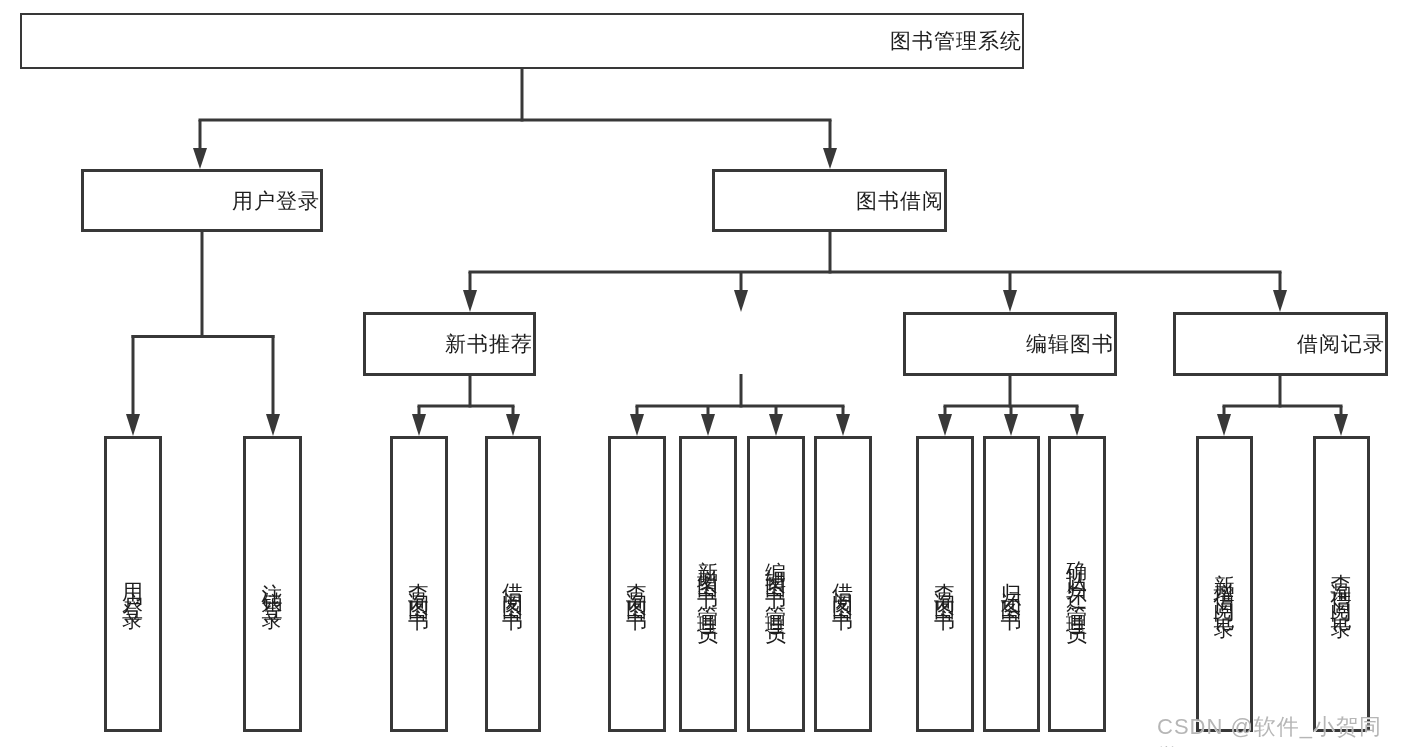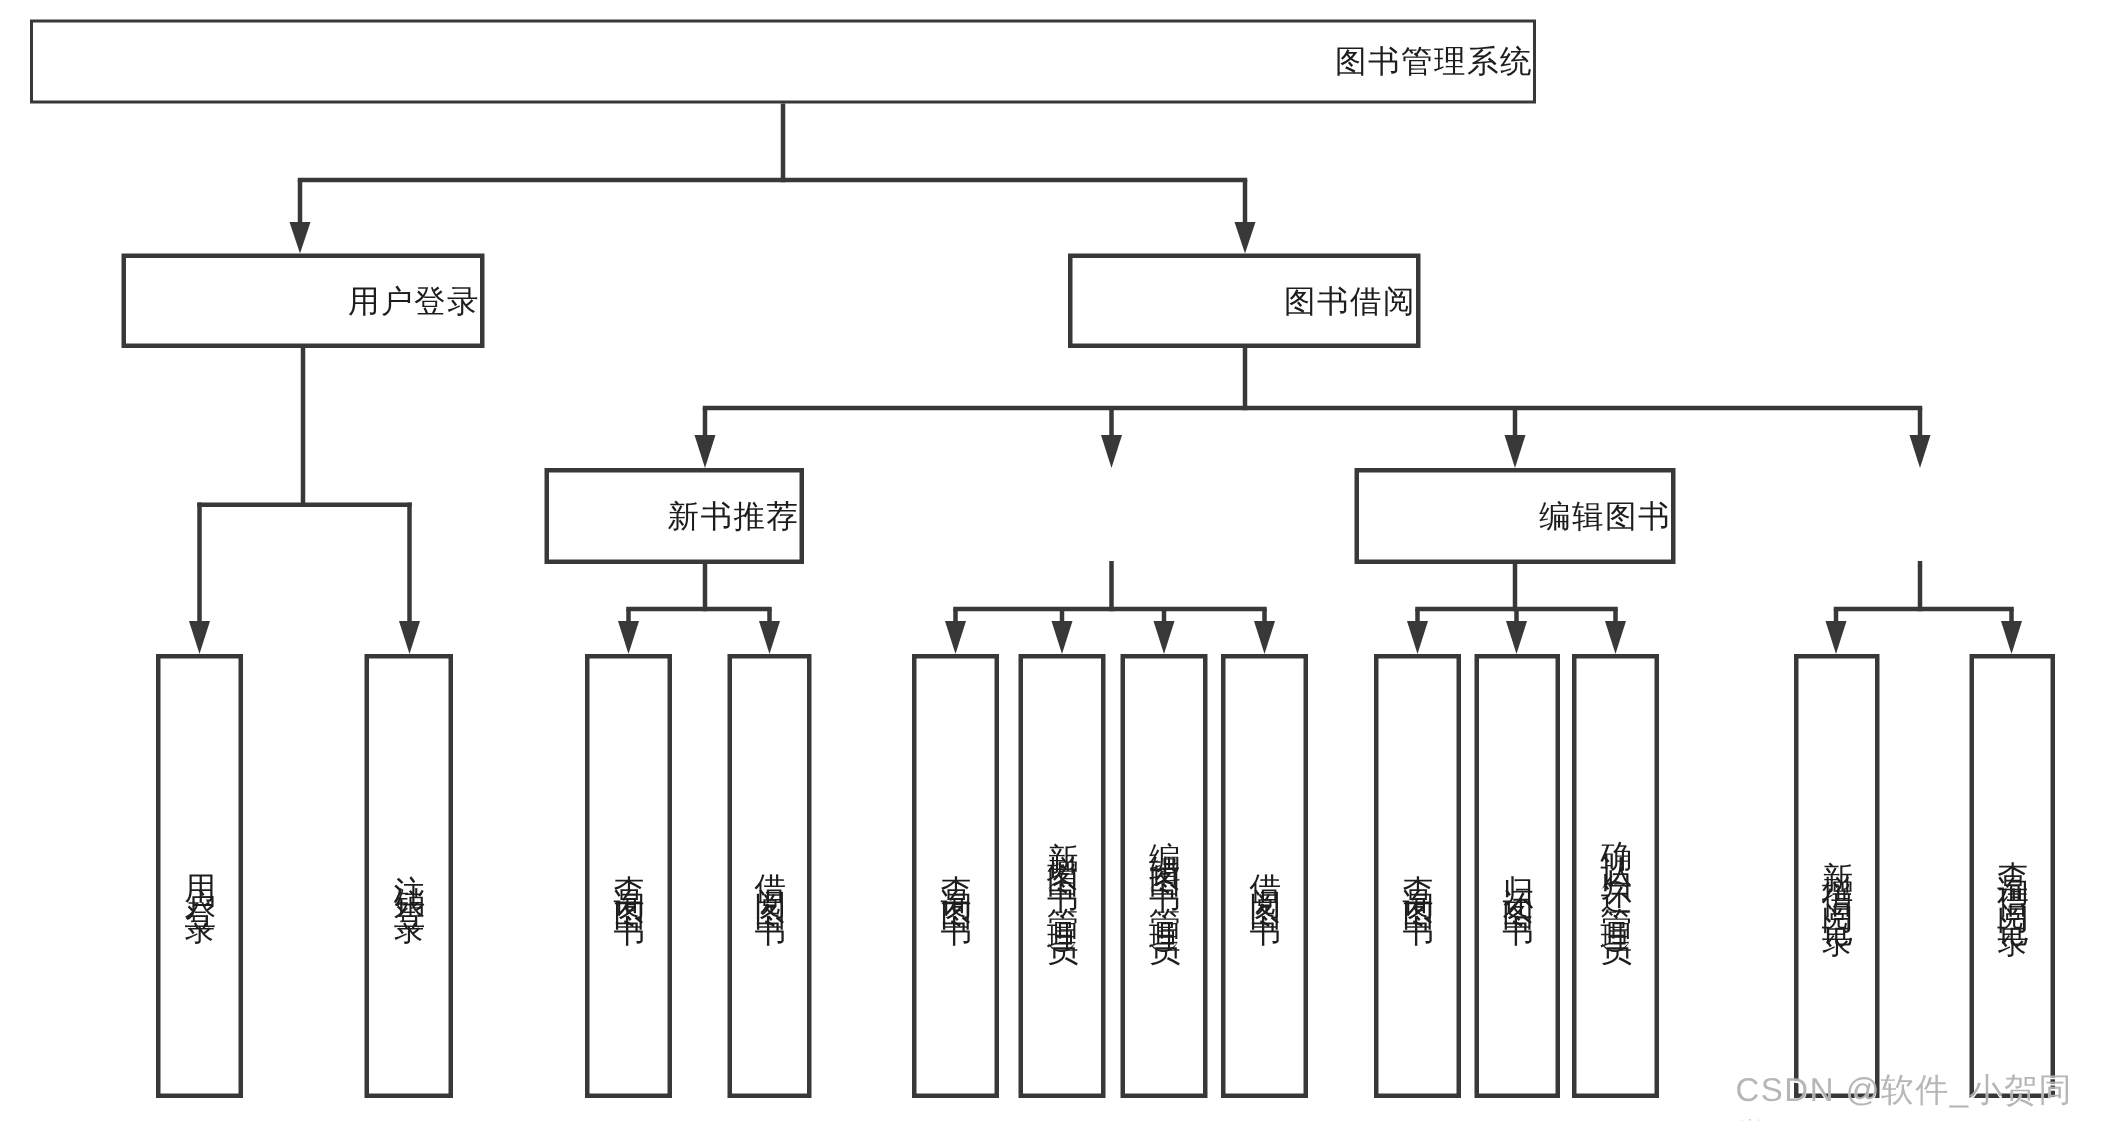--- a/index.html
+++ b/index.html
@@ -119,20 +119,23 @@
   <div class="hbox" style="left:712px;top:169px;width:235px;height:63px">
     <span>图书借阅</span>
   </div>
 
   <div class="hbox" style="left:363px;top:312px;width:173px;height:64px">
     <span>新书推荐</span>
   </div>
   <div class="hbox" style="left:903px;top:312px;width:214px;height:64px">
     <span>编辑图书</span>
   </div>
+  <div class="hbox" style="left:1173px;top:312px;width:215px;height:64px">
+    <span>借阅记录</span>
+  </div>
 
   <div class="vbox" style="left:104px;top:436px;width:58px;height:296px">
     <span>用户登录</span>
   </div>
   <div class="vbox" style="left:243px;top:436px;width:59px;height:296px">
     <span>注销登录</span>
   </div>
 
   <div class="vbox" style="left:390px;top:436px;width:58px;height:296px">
     <span>查询图书</span>

